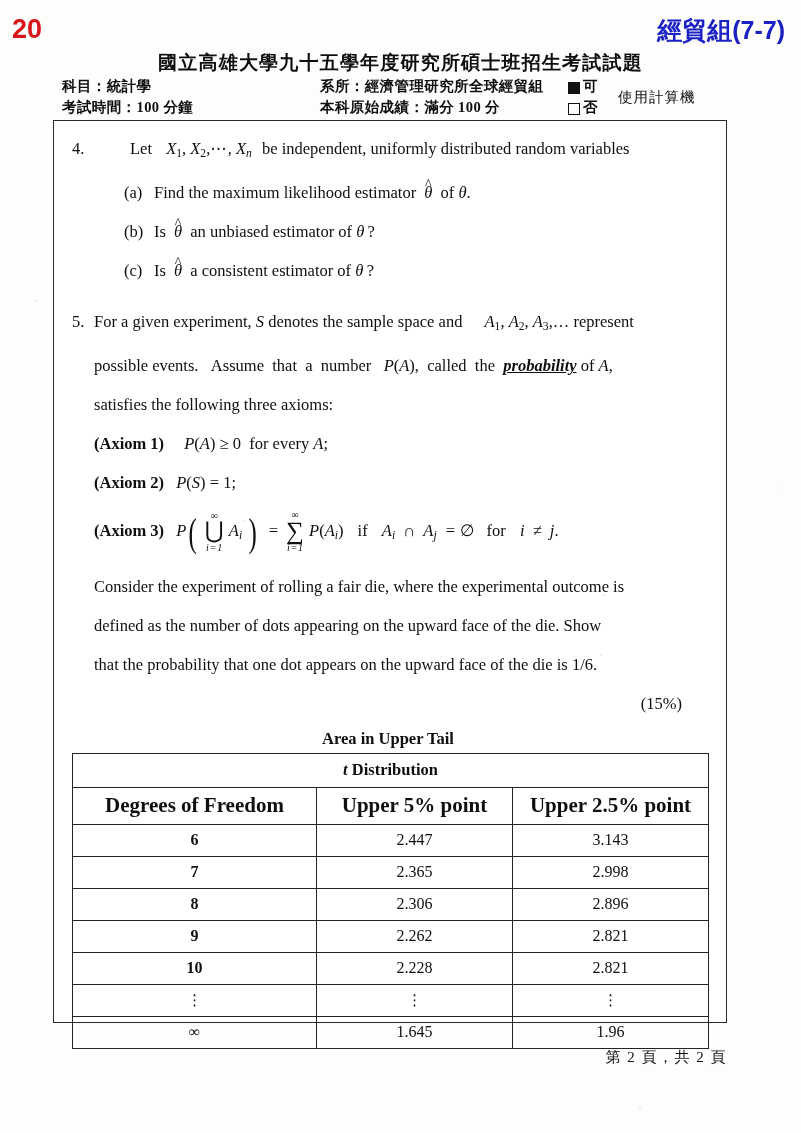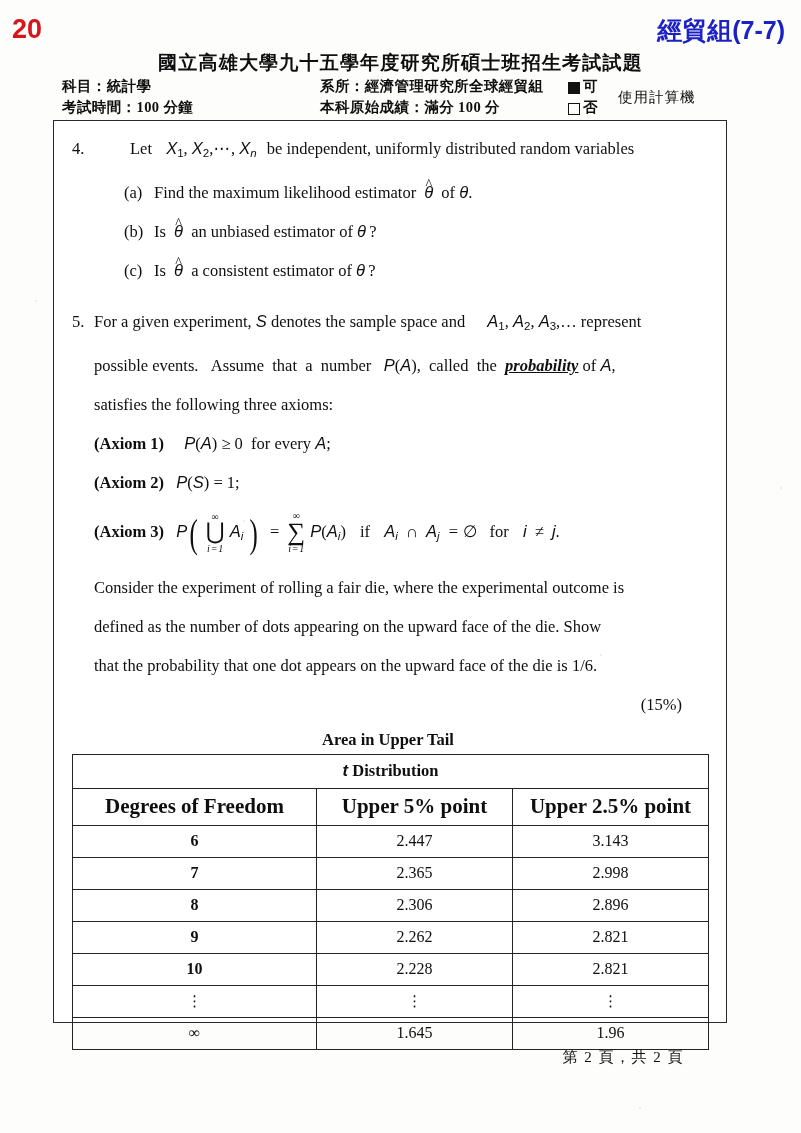--- a/index.html
+++ b/index.html
@@ -144,21 +144,21 @@
     padding-left: 22px;
     box-sizing: border-box;
   }
   .pct-line {
     text-align: right;
     line-height: 39px;
     padding-right: 22px;
   }
 
   
-  .mi { font-style: italic; font-family: Liberation Sans, sans-serif; }
+  .mi { font-style: italic; font-family: Liberation Serif, serif; }
   sub.s { font-size: 0.70em; vertical-align: -0.28em; font-style: italic; }
   sub.sn { font-size: 0.70em; vertical-align: -0.28em; font-style: normal; }
   .hat-wrap {
     position: relative;
     display: inline-block;
   }
   .hat-wrap > .hatc {
     position: absolute;
     top: -0.62em;
     left: 0;
@@ -235,21 +235,21 @@
   .col-a { width: 244px; }
   .col-b { width: 196px; }
   .col-c { width: 196px; }
 
   .footer {
     position: absolute;
     left: 0;
     right: 0;
     top: 1048px;
     text-align: right;
-    padding-right: 117px;
+    padding-right: 74px;
     font-size: 15px;
     letter-spacing: 1.5px;
   }
   .speck {
     position: absolute;
     background: #cfcfcf;
     border-radius: 50%;
     opacity: .5;
   }
 </style>

